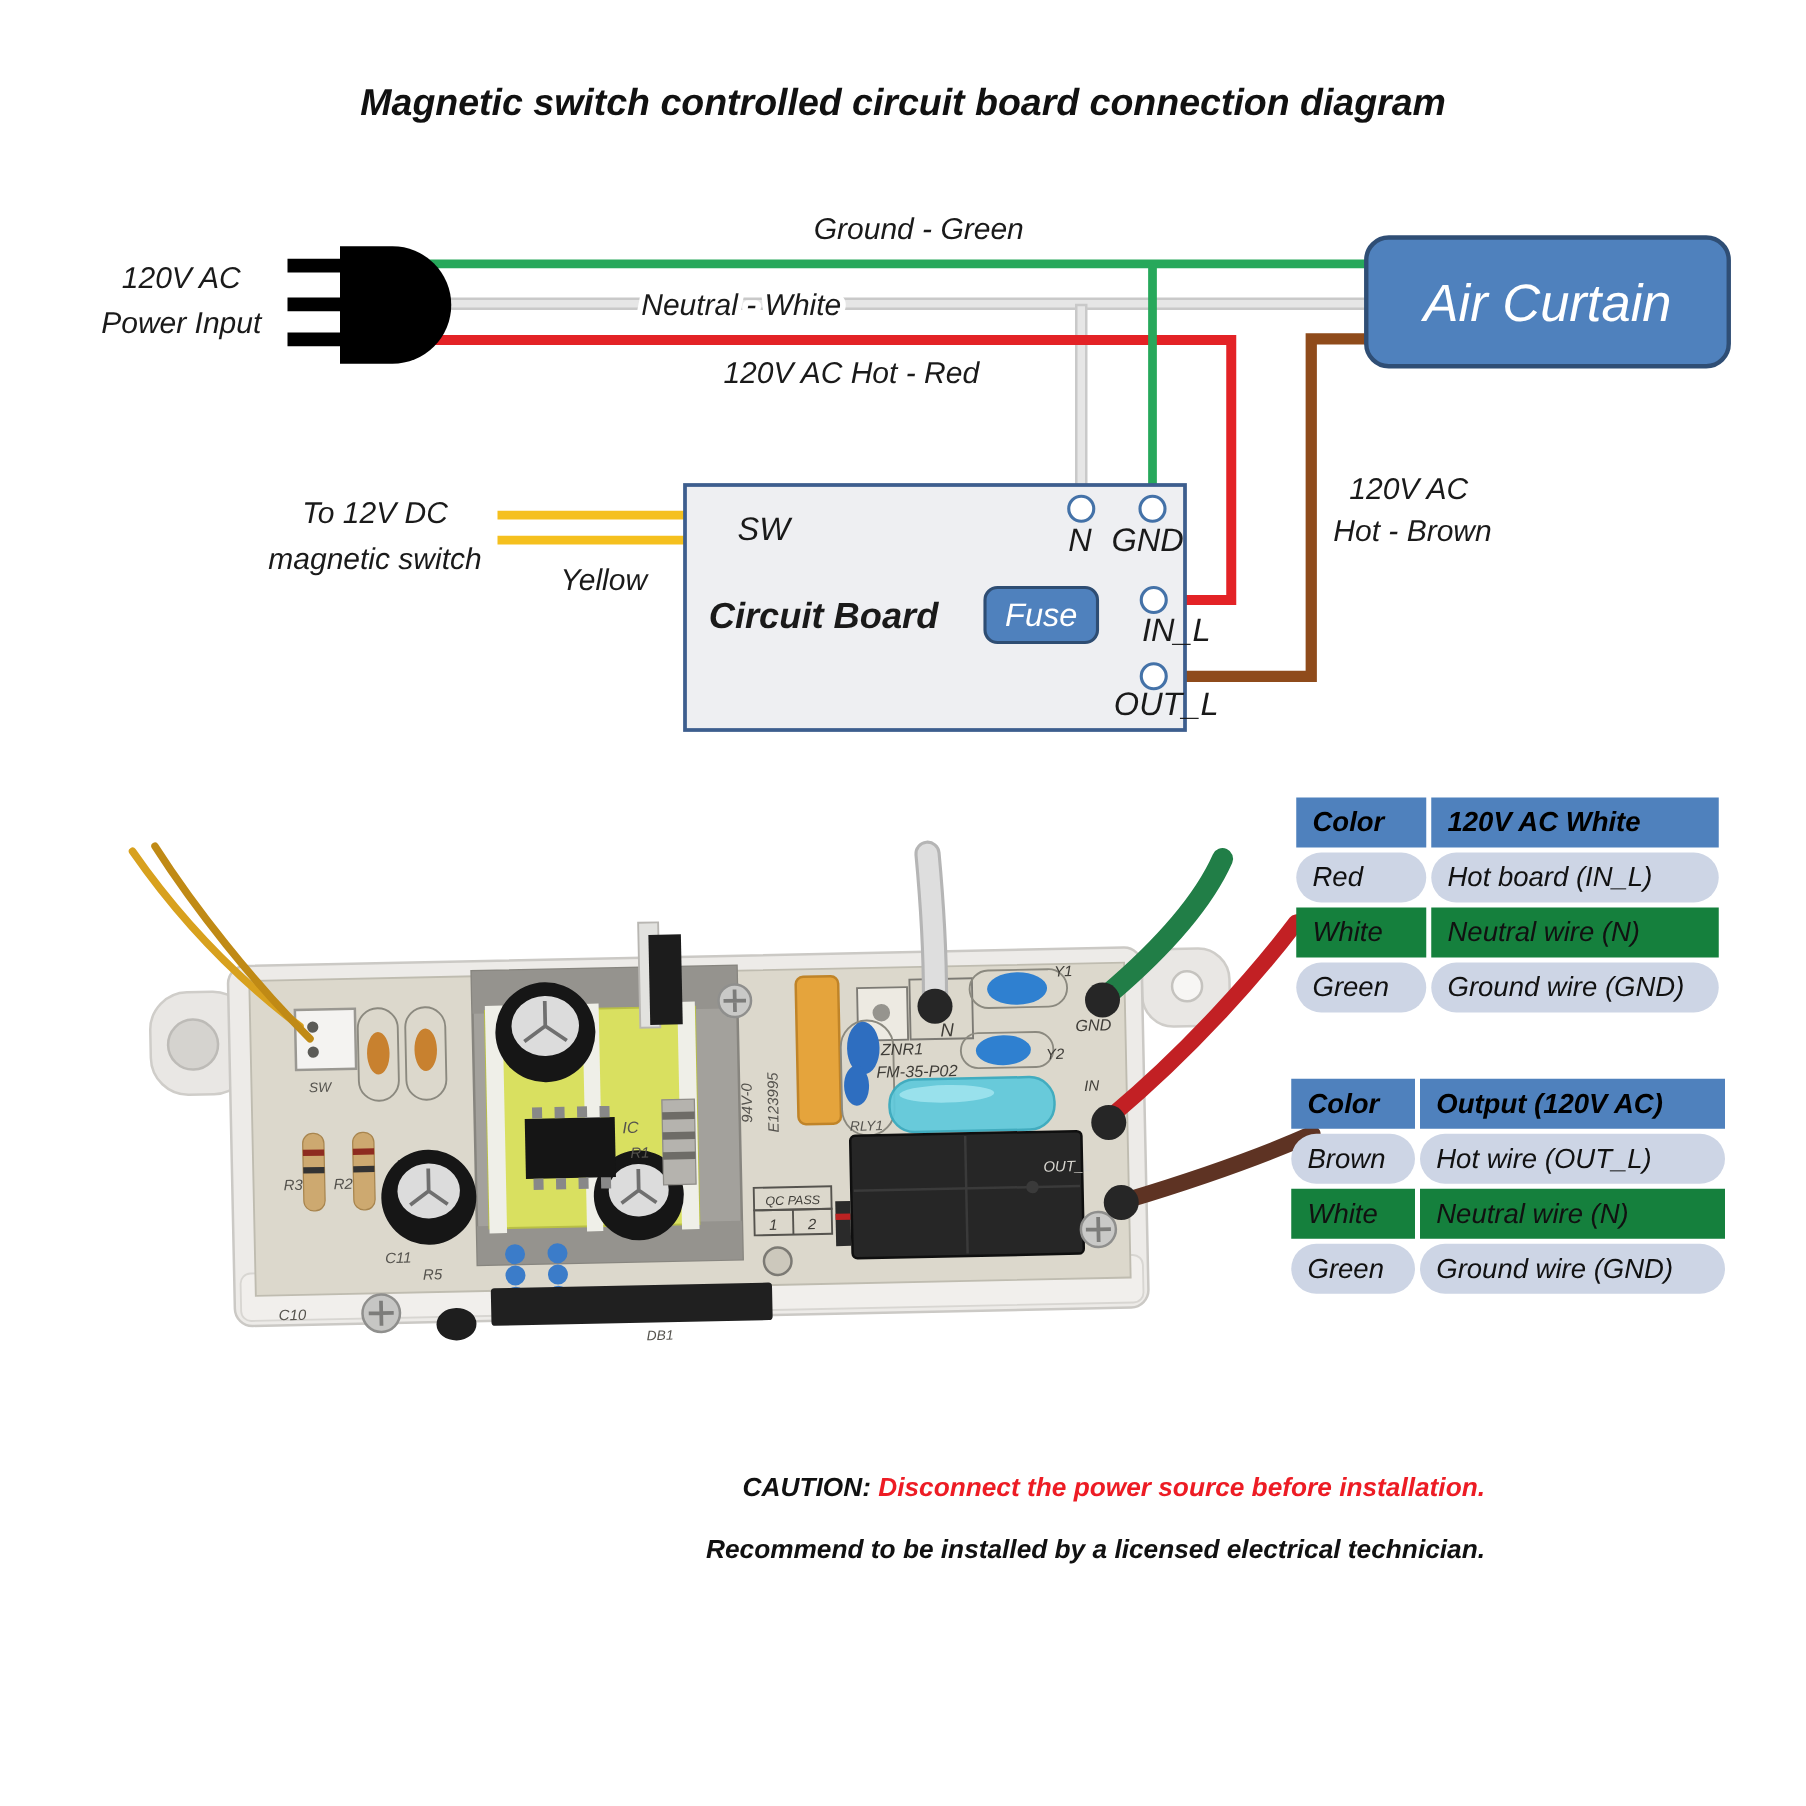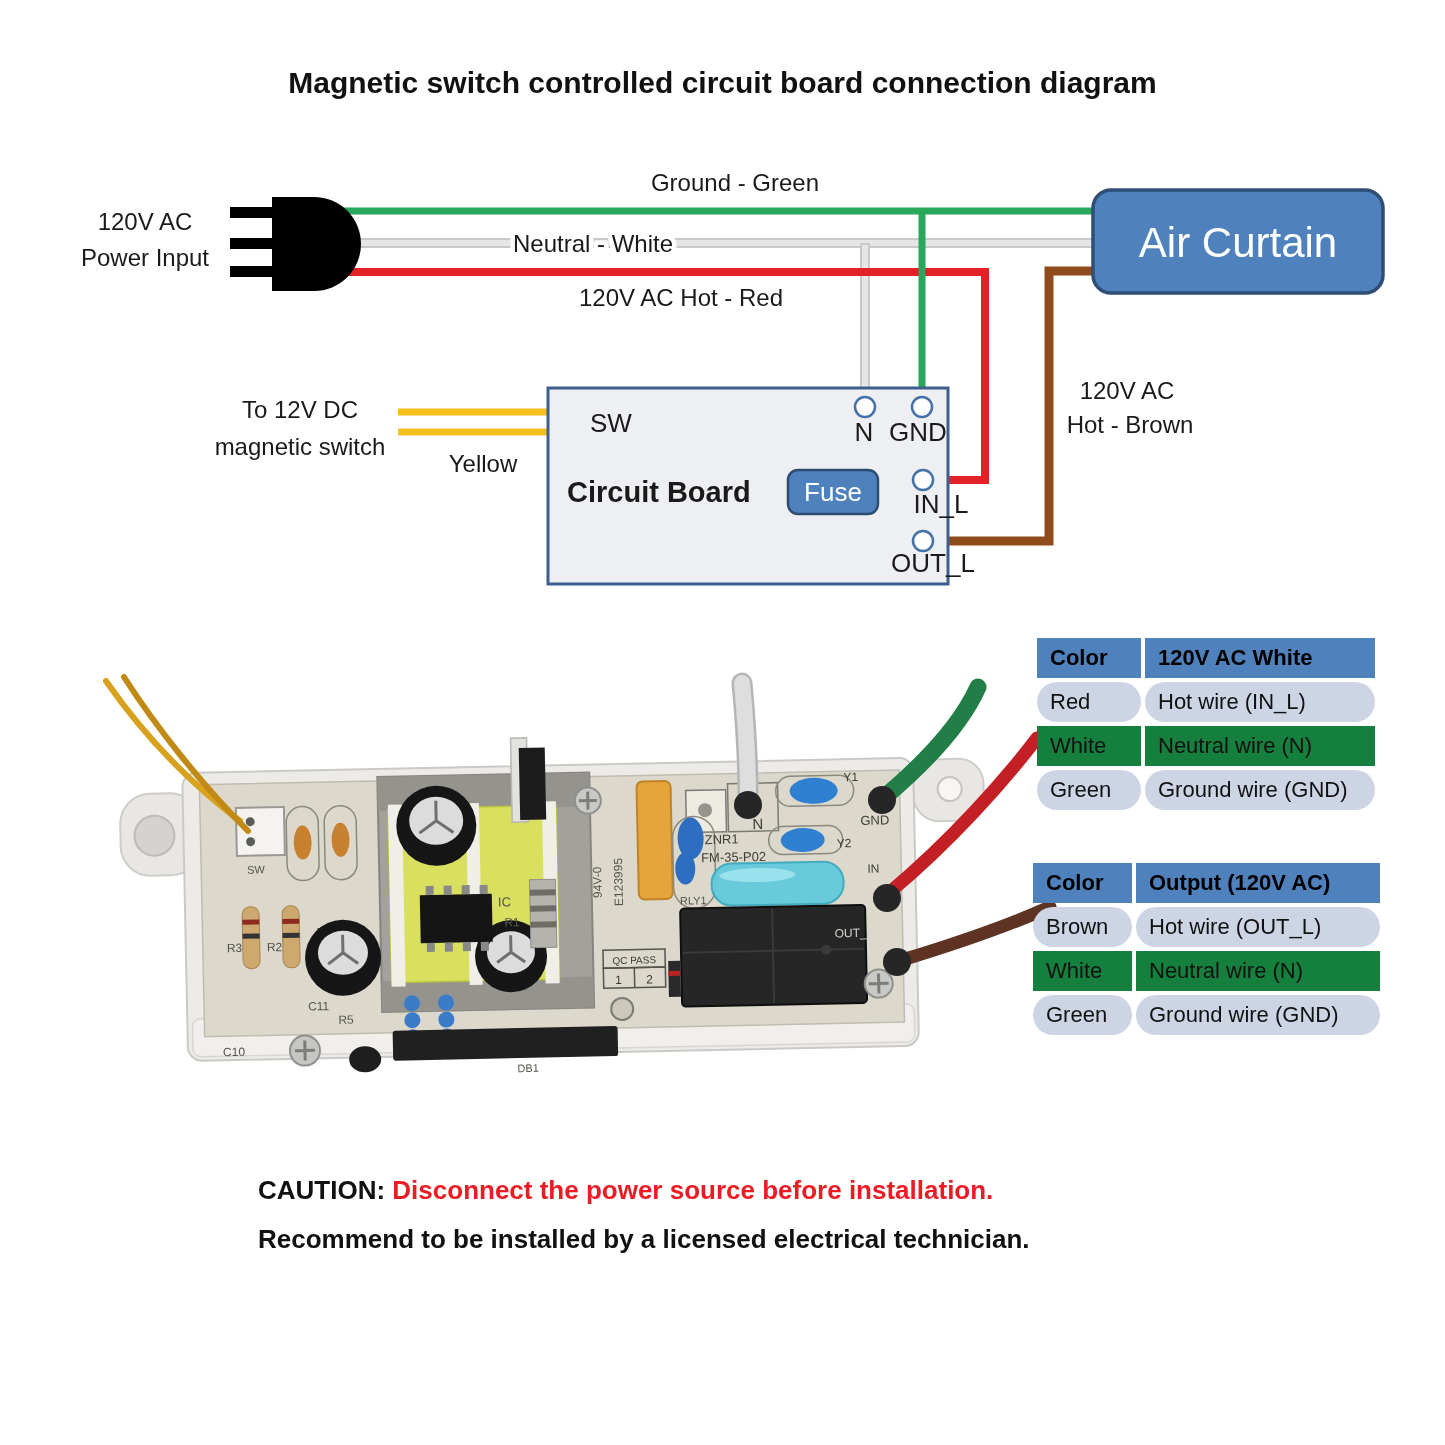--- a/index.html
+++ b/index.html
@@ -1,33 +1,33 @@
 <!DOCTYPE html>
 <html><head>
 <meta charset="utf-8">
 <style>
   html,body{margin:0;padding:0;background:#fff;}
   body{font-family:"Liberation Sans","DejaVu Sans",sans-serif;}
-  .canvas{position:relative;width:1445px;height:1445px;background:#fff;overflow:hidden;}
+  .canvas{position:relative;width:1445px;height:1445px;background:#fff;overflow:hidden;font-style:italic;}
   .page-title{position:absolute;left:0;top:66px;width:100%;text-align:center;
     font-size:30px;font-weight:bold;color:#111;letter-spacing:0px;}
   svg text{font-family:"Liberation Sans","DejaVu Sans",sans-serif;}
   .halo{paint-order:stroke;stroke:#ffffff;stroke-width:9px;stroke-linejoin:round;fill:#1a1a1a;}
   .lbl{fill:#1a1a1a;}
   
   .ctable{position:absolute;display:grid;grid-gap:4px;}
   .ctable .cell{font-size:22px;color:#111;padding:7px 0 7px 13px;line-height:26px;}
   .ctable .hdr{background:#4F81BD;color:#000000;font-weight:bold;}
   .ctable .rowa{background:#CDD5E5;border-radius:20px;}
   .ctable .rowb{background:#15803d;}
   #table-input{left:1037px;top:638px;width:338px;grid-template-columns:104px 1fr;}
   #table-output{left:1033px;top:863px;width:347px;grid-template-columns:99px 1fr;}
   
   .caution{position:absolute;left:258px;top:1166px;width:930px;font-weight:bold;
-    font-size:26px;line-height:49px;color:#111;}
+    font-size:21px;line-height:49px;color:#111;text-align:right;}
   .caution .red{color:#ED1C24;}
 </style>
 </head>
 <body>
 
 <div class="canvas">
 
   <div class="page-title">Magnetic switch controlled circuit board connection diagram</div>
 
   <svg width="1445" height="660" viewBox="0 0 1445 660" style="position:absolute;left:0;top:0;">
@@ -276,21 +276,21 @@
     <circle cx="658" cy="150" r="14" fill="#262626"></circle>
     <circle cx="792" cy="145" r="14" fill="#262626"></circle>
     <circle cx="797" cy="243" r="14" fill="#262626"></circle>
     <circle cx="807" cy="307" r="14" fill="#262626"></circle>
   </svg>
 
   <div class="ctable" id="table-input">
     <div class="cell hdr">Color</div>
     <div class="cell hdr">120V AC White</div>
     <div class="cell rowa">Red</div>
-    <div class="cell rowa">Hot wire (IN_L)</div>
+    <div class="cell rowa">Hot board (IN_L)</div>
     <div class="cell rowb">White</div>
     <div class="cell rowb">Neutral wire (N)</div>
     <div class="cell rowa">Green</div>
     <div class="cell rowa">Ground wire (GND)</div>
   </div>
 
   <div class="ctable" id="table-output">
     <div class="cell hdr">Color</div>
     <div class="cell hdr">Output (120V AC)</div>
     <div class="cell rowa">Brown</div>

